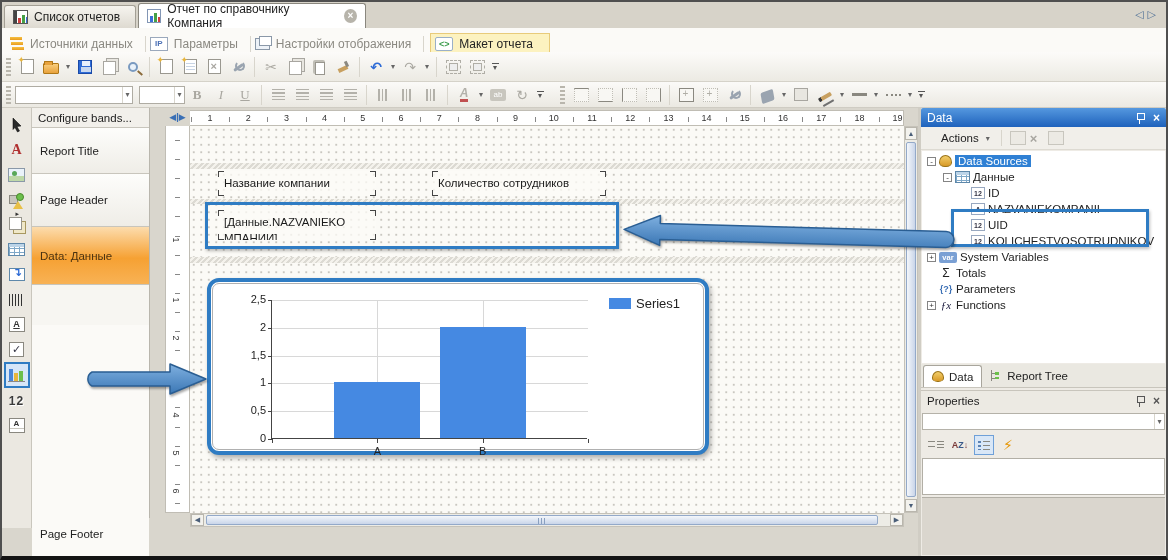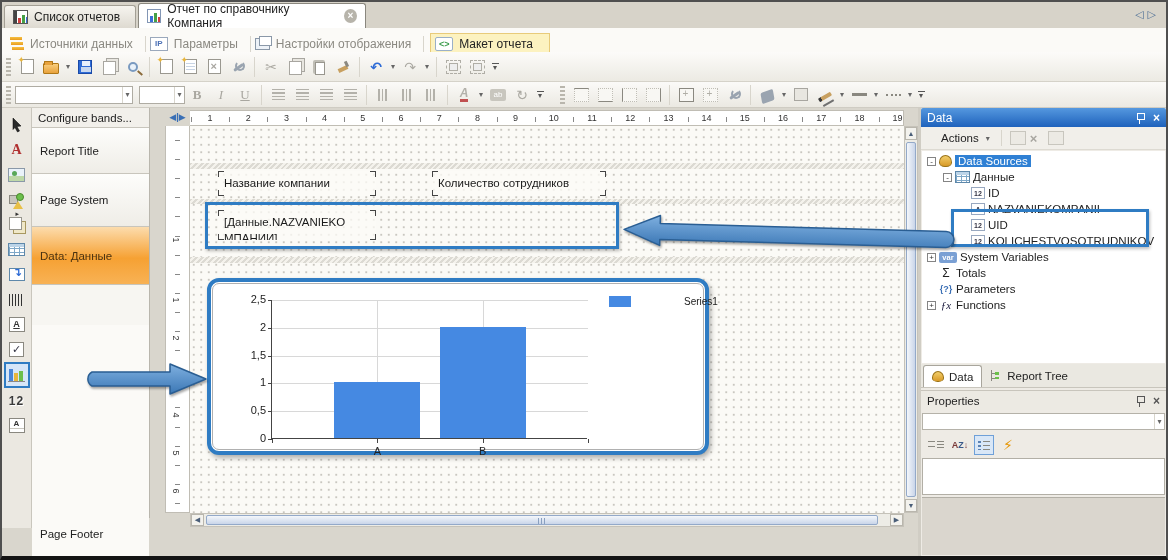--- a/index.html
+++ b/index.html
@@ -159,21 +159,21 @@
   #chart-plot { position:absolute; left:58px; top:16px; width:316px; height:139px; border-left:1px solid #444; border-bottom:1px solid #444; }
   .gridline-h { position:absolute; left:0; width:316px; height:1px; background:#D8D8D8; }
   .gridline-v { position:absolute; top:0; bottom:0; width:1px; background:#D8D8D8; }
   .bar { position:absolute; bottom:0; width:86px; z-index:2; }
   .ylabel { position:absolute; left:-50px; width:44px; text-align:right; font-size:11px; color:#222; }
   .ytick { position:absolute; left:-4px; width:4px; height:1px; background:#444; }
   .xlabel { position:absolute; top:145px; width:40px; text-align:center; font-size:11px; color:#222; }
   .xtick { position:absolute; bottom:-5px; width:1px; height:4px; background:#444; }
   #chart-legend { position:absolute; left:396px; top:12px; display:flex; align-items:center; gap:5px; }
   #legend-swatch { width:22px; height:11px; }
-  #legend-label { font-size:10px;margin-left:48px; }
+  #legend-label { font-size:13px; }
 
   
   .sb-btn { position:absolute; background:#F3F2ED; border:1px solid #B9B6AD; color:#4A5E78; font-size:7px; display:flex; align-items:center; justify-content:center; }
   #vscroll { position:absolute; left:904px; top:126px; width:14px; height:387px; background:#EDECE6; border:1px solid #C5C2B9; }
   #vscroll .thumb { position:absolute; left:1px; top:15px; width:10px; height:355px; background:linear-gradient(90deg,#F4F7FB,#C9D5E9); border:1px solid #93A9C9; border-radius:2px; }
   #hscroll { position:absolute; left:190px; top:513px; width:714px; height:14px; background:#EDECE6; border:1px solid #C5C2B9; }
   #hscroll .thumb { position:absolute; left:15px; top:1px; width:672px; height:10px; background:linear-gradient(#F4F7FB,#C9D5E9); border:1px solid #93A9C9; border-radius:2px; }
   .thumb-grip { position:absolute; left:50%; top:2px; width:8px; height:6px; transform:translateX(-50%); background:repeating-linear-gradient(90deg,#8AA0C0 0 1px,transparent 1px 3px); }
 
   
@@ -494,21 +494,21 @@
         <span class="i-textcells">A</span>
       </span>
   </div>
 
   <div id="bands">
     <div id="bands-header">Configure bands...</div>
     <div class="band-row" id="band-rt">
         <span>Report Title</span>
       </div>
     <div class="band-row" id="band-ph">
-        <span>Page System</span>
+        <span>Page Header</span>
       </div>
     <div class="band-row" id="band-data">
         <span>Data: Данные</span>
       </div>
     <div class="band-row" id="band-pf">
         <span>Page Footer</span>
       </div>
   </div>
 
   <div id="corner-split">◀|▶</div>

